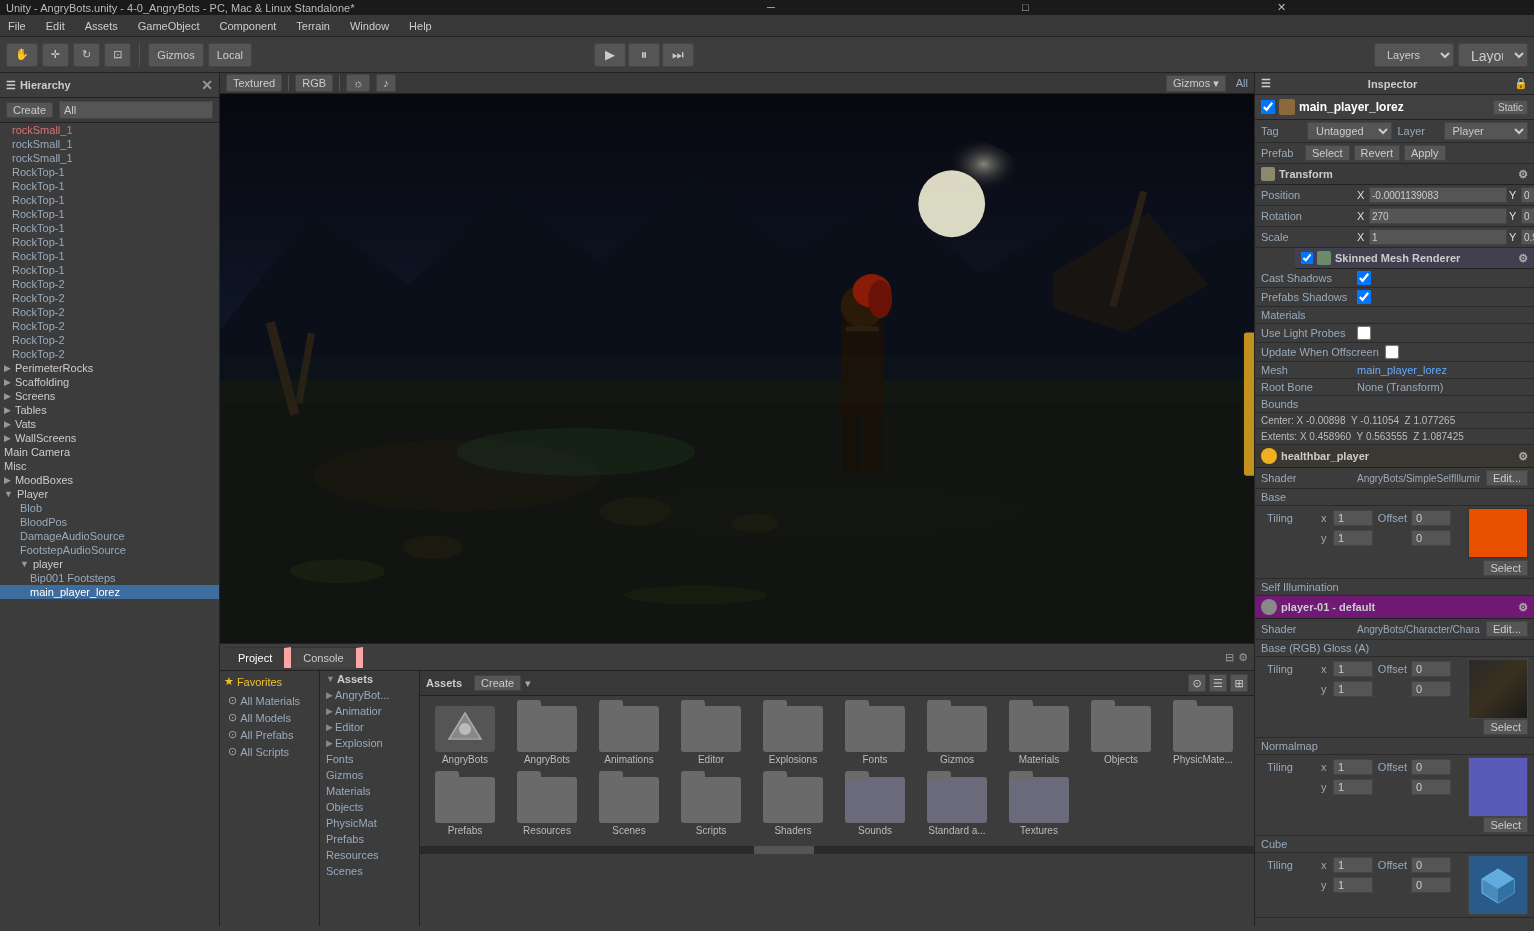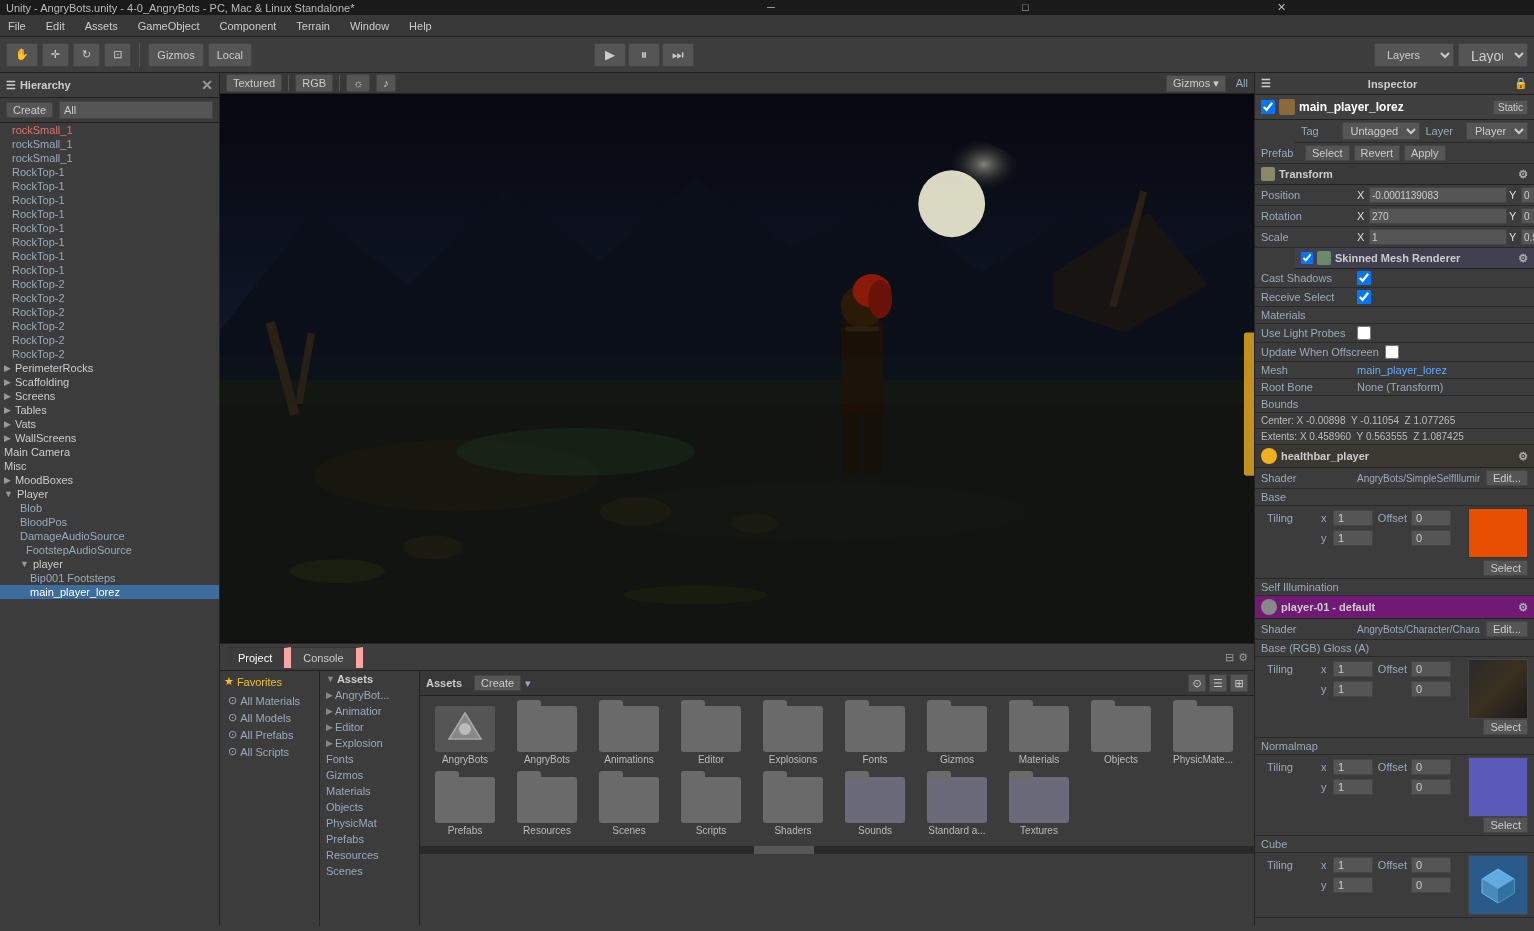--- a/index.html
+++ b/index.html
@@ -104,21 +104,21 @@
     
     .folder-dark { background: #6a6a7a; }
 
     
     ::-webkit-scrollbar { width: 8px; height: 8px; }
     ::-webkit-scrollbar-track { background: #2a2a2a; }
     ::-webkit-scrollbar-thumb { background: #555; border-radius: 2px; }
 
     .lock-icon { font-size: 11px; color: #aaa; }
 
-    .tag-row { display: flex; align-items: center; gap: 6px; padding: 2px 6px; border-bottom: 1px solid #2a2a2a; margin-left: 40px; }
+    .tag-row { display: flex; align-items: center; gap: 6px; padding: 2px 6px; border-bottom: 1px solid #2a2a2a; }
     .tag-label { color: #9ab; font-size: 11px; width: 40px; }
     .tag-dropdown { background: #555; border: 1px solid #444; color: #ccc; padding: 1px 4px; font-size: 11px; flex: 1; }
     .layer-label { color: #9ab; font-size: 11px; width: 40px; }
     .layer-dropdown { background: #555; border: 1px solid #444; color: #ccc; padding: 1px 4px; font-size: 11px; flex: 1; }
     .prefab-row { display: flex; align-items: center; gap: 4px; padding: 2px 6px; border-bottom: 1px solid #2a2a2a; }
     .prefab-label { color: #9ab; font-size: 11px; width: 40px; }
 
     .bottom-panel-header { background: #3d3d3d; padding: 2px 6px; display: flex; align-items: center; justify-content: space-between; border-bottom: 1px solid #222; }
     .bottom-panel-icons { display: flex; gap: 4px; }
 
@@ -223,21 +223,21 @@
       <div class="h-item section"><span class="arrow">▶</span> Tables</div>
       <div class="h-item section"><span class="arrow">▶</span> Vats</div>
       <div class="h-item section"><span class="arrow">▶</span> WallScreens</div>
       <div class="h-item section">Main Camera</div>
       <div class="h-item section">Misc</div>
       <div class="h-item section"><span class="arrow">▶</span> MoodBoxes</div>
       <div class="h-item section"><span class="arrow">▼</span> Player</div>
       <div class="h-item" style="padding-left:20px;">Blob</div>
       <div class="h-item" style="padding-left:20px;">BloodPos</div>
       <div class="h-item" style="padding-left:20px;">DamageAudioSource</div>
-      <div class="h-item" style="padding-left:26px;">FootstepAudioSource</div>
+      <div class="h-item" style="padding-left:20px;">FootstepAudioSource</div>
       <div class="h-item section" style="padding-left:20px;"><span class="arrow">▼</span> player</div>
       <div class="h-item" style="padding-left:30px;">Bip001 Footsteps</div>
       <div class="h-item selected" style="padding-left:30px;">main_player_lorez</div>
     </div>
   </div>
 
   <div id="center-area">
 
 
     <div class="scene-toolbar">
@@ -564,21 +564,21 @@
         <div class="component-icon" style="background:#6a8a6a;"></div>
         <span>Skinned Mesh Renderer</span>
         <span style="margin-left:auto;color:#aaa;">⚙</span>
       </div>
 
       <div class="component-field">
         <span class="field-label">Cast Shadows</span>
         <input type="checkbox" checked="" class="checkbox-field" style="">
       </div>
       <div class="component-field">
-        <span class="field-label">Receive Select</span>
+        <span class="field-label">Prefabs Shadows</span>
         <input type="checkbox" checked="" class="checkbox-field" style="">
       </div>
       <div class="component-field">
         <span class="field-label">Materials</span>
       </div>
       <div class="component-field">
         <span class="field-label">Use Light Probes</span>
         <input type="checkbox" class="checkbox-field" style="">
       </div>
       <div class="component-field">

